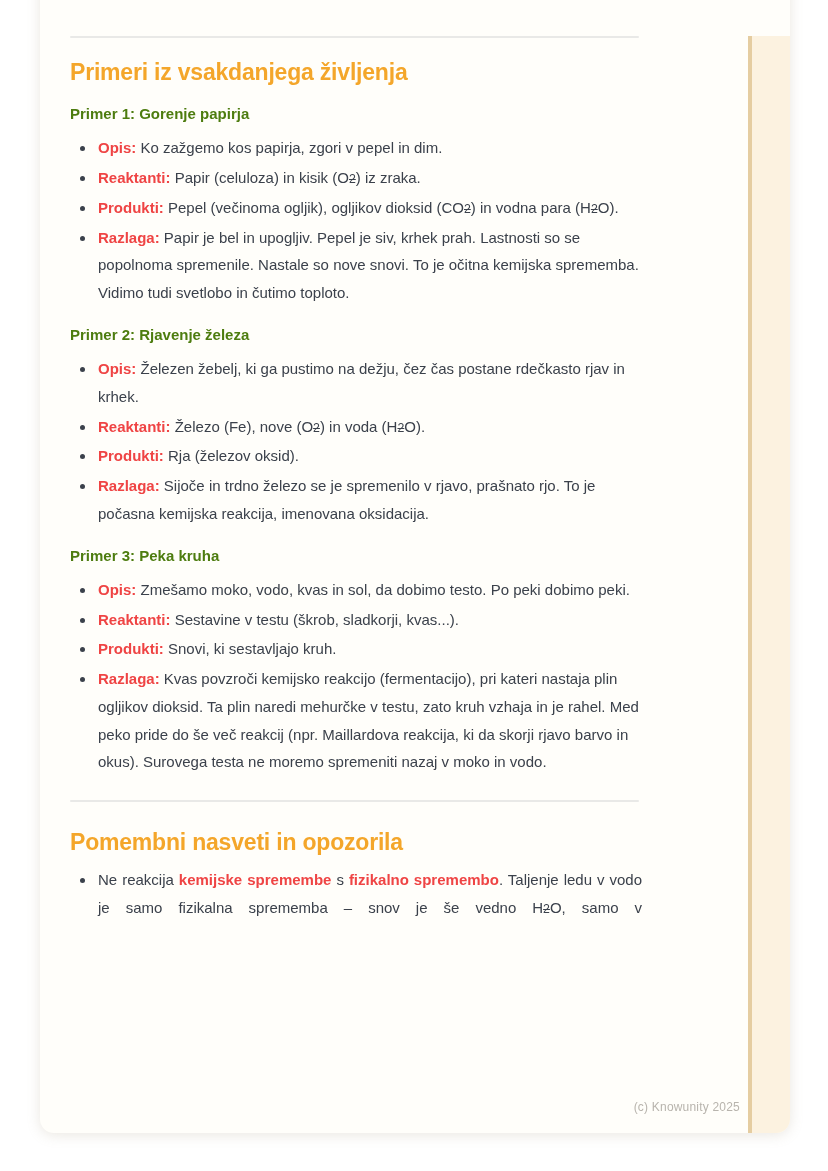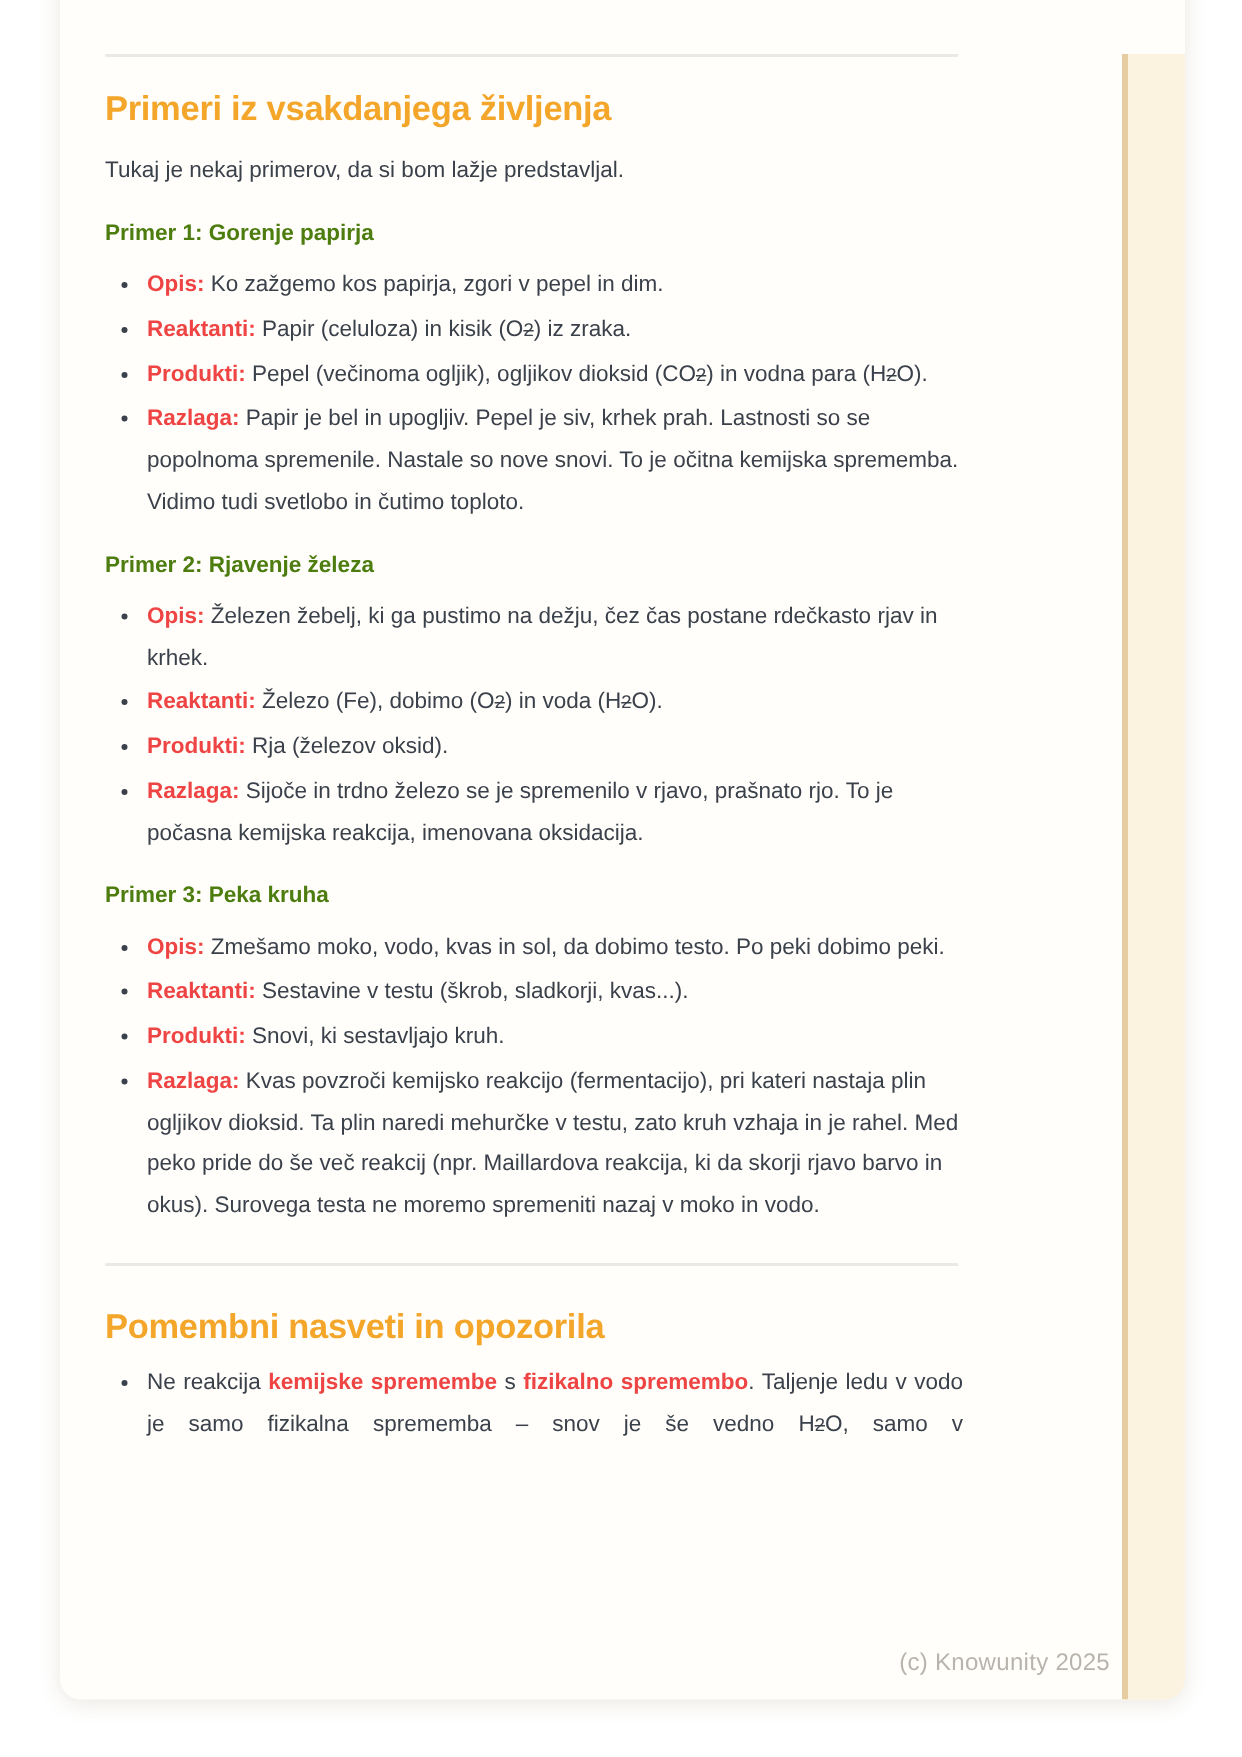--- a/index.html
+++ b/index.html
@@ -80,52 +80,51 @@
   ul.bullets li::marker { color: #3b414b; }
 
   .b { font-weight: 700; color: #ef4444; }
   .x { text-decoration: line-through; font-size: 0.82em; }
 
   li.justify-all { text-align: justify; text-align-last: justify; }
 
   .footer {
     position: absolute;
     right: 50px; top: 1130px;
-    font-size: 16px;
+    font-size: 12px;
     color: #b8b4ad;
     letter-spacing: 0.2px;
     z-index: 2;
   }
 </style>
 </head>
 <body>
 
 <div class="stage">
   <div class="card">
     <div class="right-accent"></div>
 
     <div class="content">
       <div class="divider top"></div>
 
       <h1 class="sec-title">Primeri iz vsakdanjega življenja</h1>
 
-      <p class="intro">Tukaj je nekaj primerov, da si bom lažje predstavljal.</p>
 
       <div id="examples">
           <h3 class="group-heading">Primer 1: Gorenje papirja</h3>
           <ul class="bullets">
             <li><span class="b">Opis:</span><span> Ko zažgemo kos papirja, zgori v pepel in dim.</span></li>
             <li><span class="b">Reaktanti:</span><span> Papir (celuloza) in kisik (O</span><span class="x">2</span><span>) iz zraka.</span></li>
             <li><span class="b">Produkti:</span><span> Pepel (večinoma ogljik), ogljikov dioksid (CO</span><span class="x">2</span><span>) in vodna para (H</span><span class="x">2</span><span>O).</span></li>
             <li><span class="b">Razlaga:</span><span> Papir je bel in upogljiv. Pepel je siv, krhek prah. Lastnosti so se popolnoma spremenile. Nastale so nove snovi. To je očitna kemijska sprememba. Vidimo tudi svetlobo in čutimo toploto.</span></li>
           </ul>
           <h3 class="group-heading">Primer 2: Rjavenje železa</h3>
           <ul class="bullets">
             <li><span class="b">Opis:</span><span> Železen žebelj, ki ga pustimo na dežju, čez čas postane rdečkasto rjav in krhek.</span></li>
-            <li><span class="b">Reaktanti:</span><span> Železo (Fe), dobimo (O</span><span class="x">2</span><span>) in voda (H</span><span class="x">2</span><span>O).</span></li>
+            <li><span class="b">Reaktanti:</span><span> Železo (Fe), nove (O</span><span class="x">2</span><span>) in voda (H</span><span class="x">2</span><span>O).</span></li>
             <li><span class="b">Produkti:</span><span> Rja (železov oksid).</span></li>
             <li><span class="b">Razlaga:</span><span> Sijoče in trdno železo se je spremenilo v rjavo, prašnato rjo. To je počasna kemijska reakcija, imenovana oksidacija.</span></li>
           </ul>
           <h3 class="group-heading">Primer 3: Peka kruha</h3>
           <ul class="bullets">
             <li><span class="b">Opis:</span><span> Zmešamo moko, vodo, kvas in sol, da dobimo testo. Po peki dobimo peki.</span></li>
             <li><span class="b">Reaktanti:</span><span> Sestavine v testu (škrob, sladkorji, kvas...).</span></li>
             <li><span class="b">Produkti:</span><span> Snovi, ki sestavljajo kruh.</span></li>
             <li><span class="b">Razlaga:</span><span> Kvas povzroči kemijsko reakcijo (fermentacijo), pri kateri nastaja plin ogljikov dioksid. Ta plin naredi mehurčke v testu, zato kruh vzhaja in je rahel. Med peko pride do še več reakcij (npr. Maillardova reakcija, ki da skorji rjavo barvo in okus). Surovega testa ne moremo spremeniti nazaj v moko in vodo.</span></li>
           </ul>

